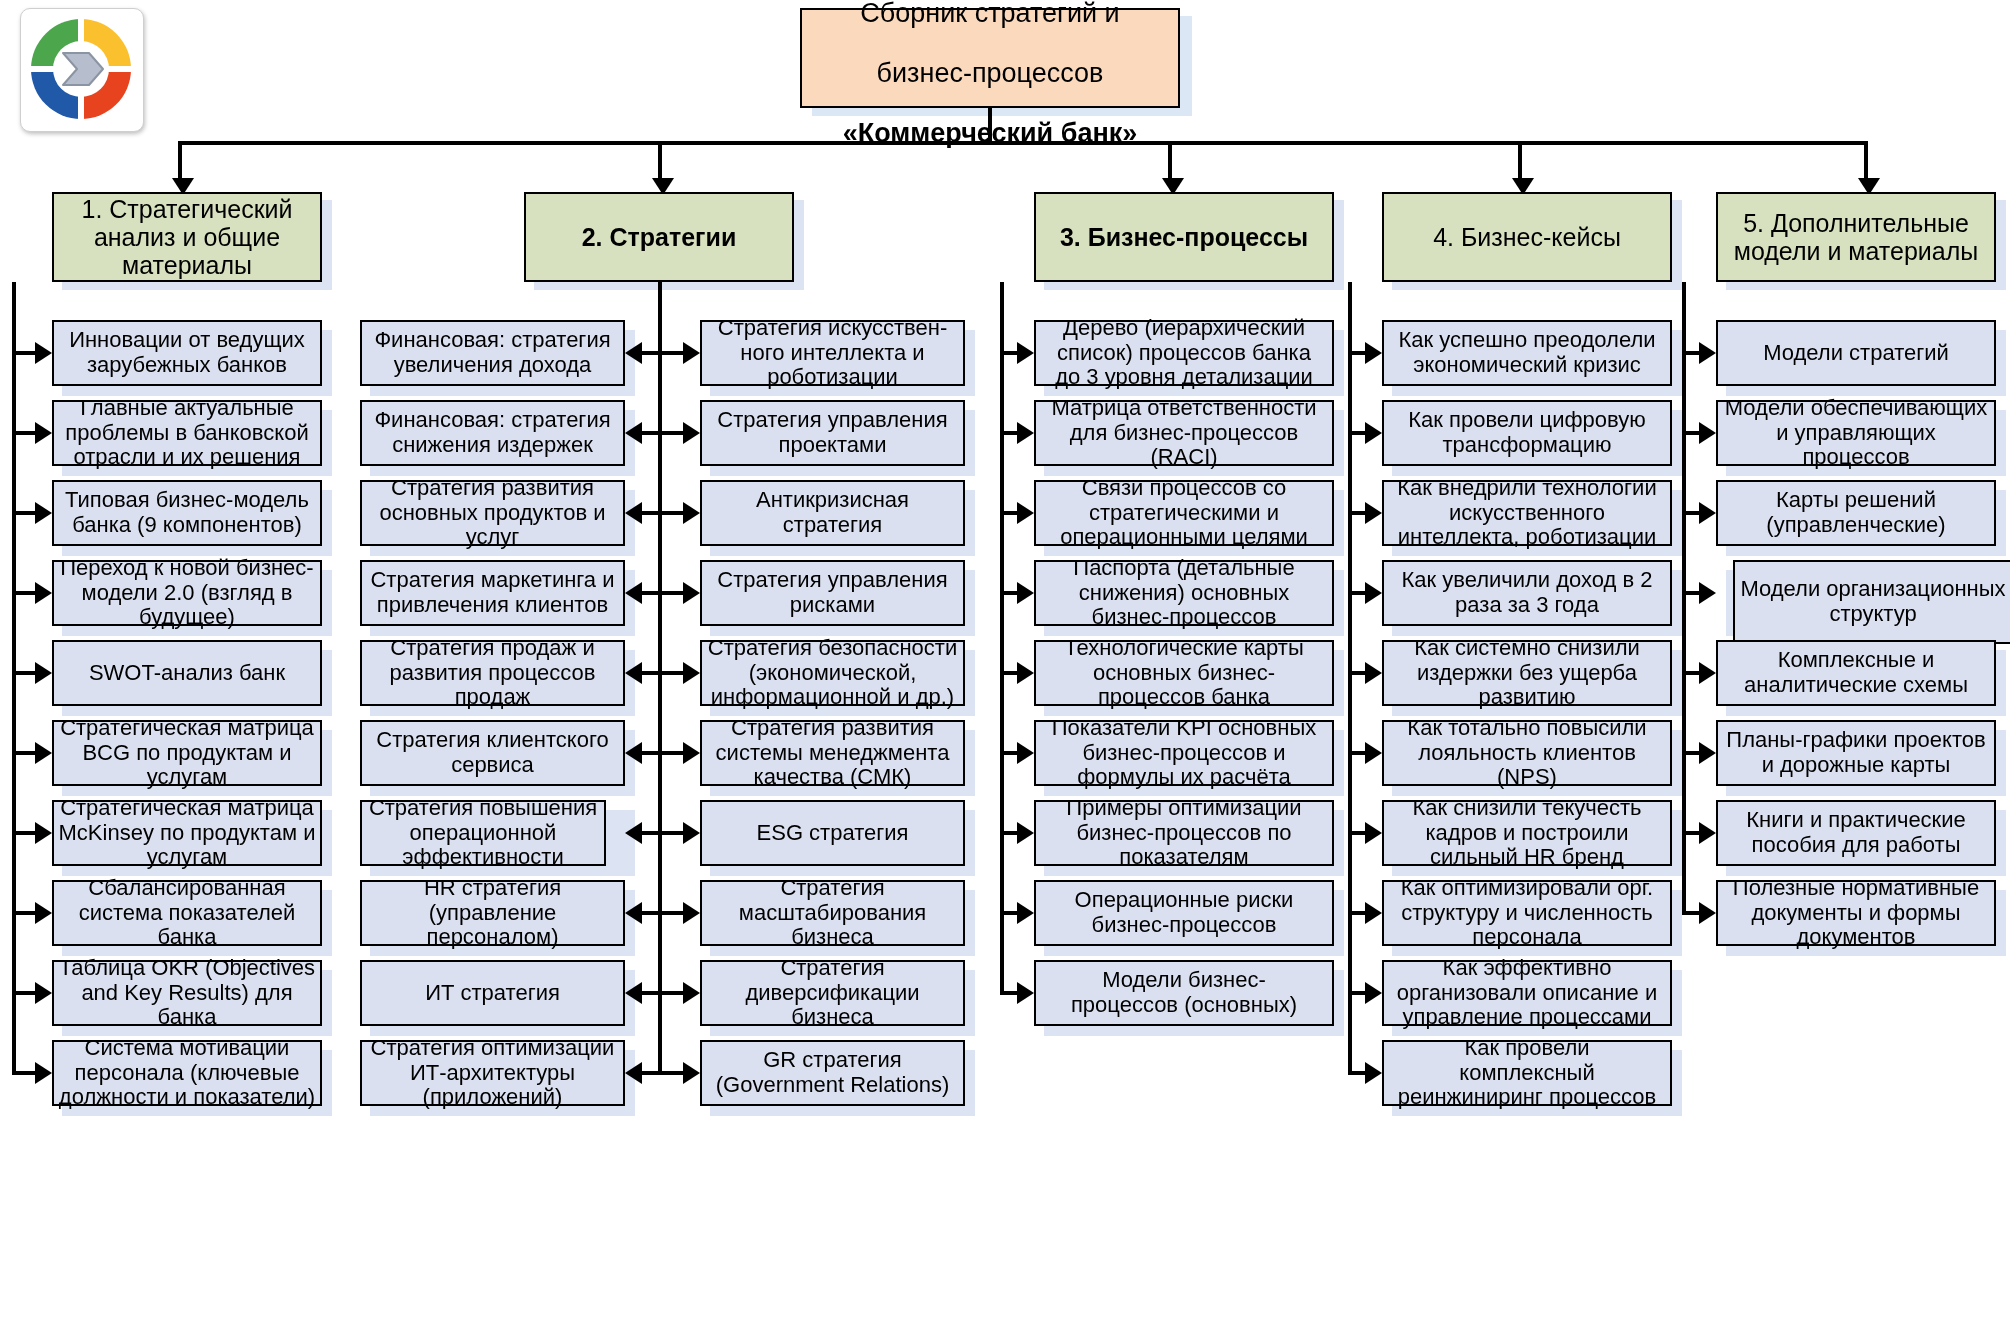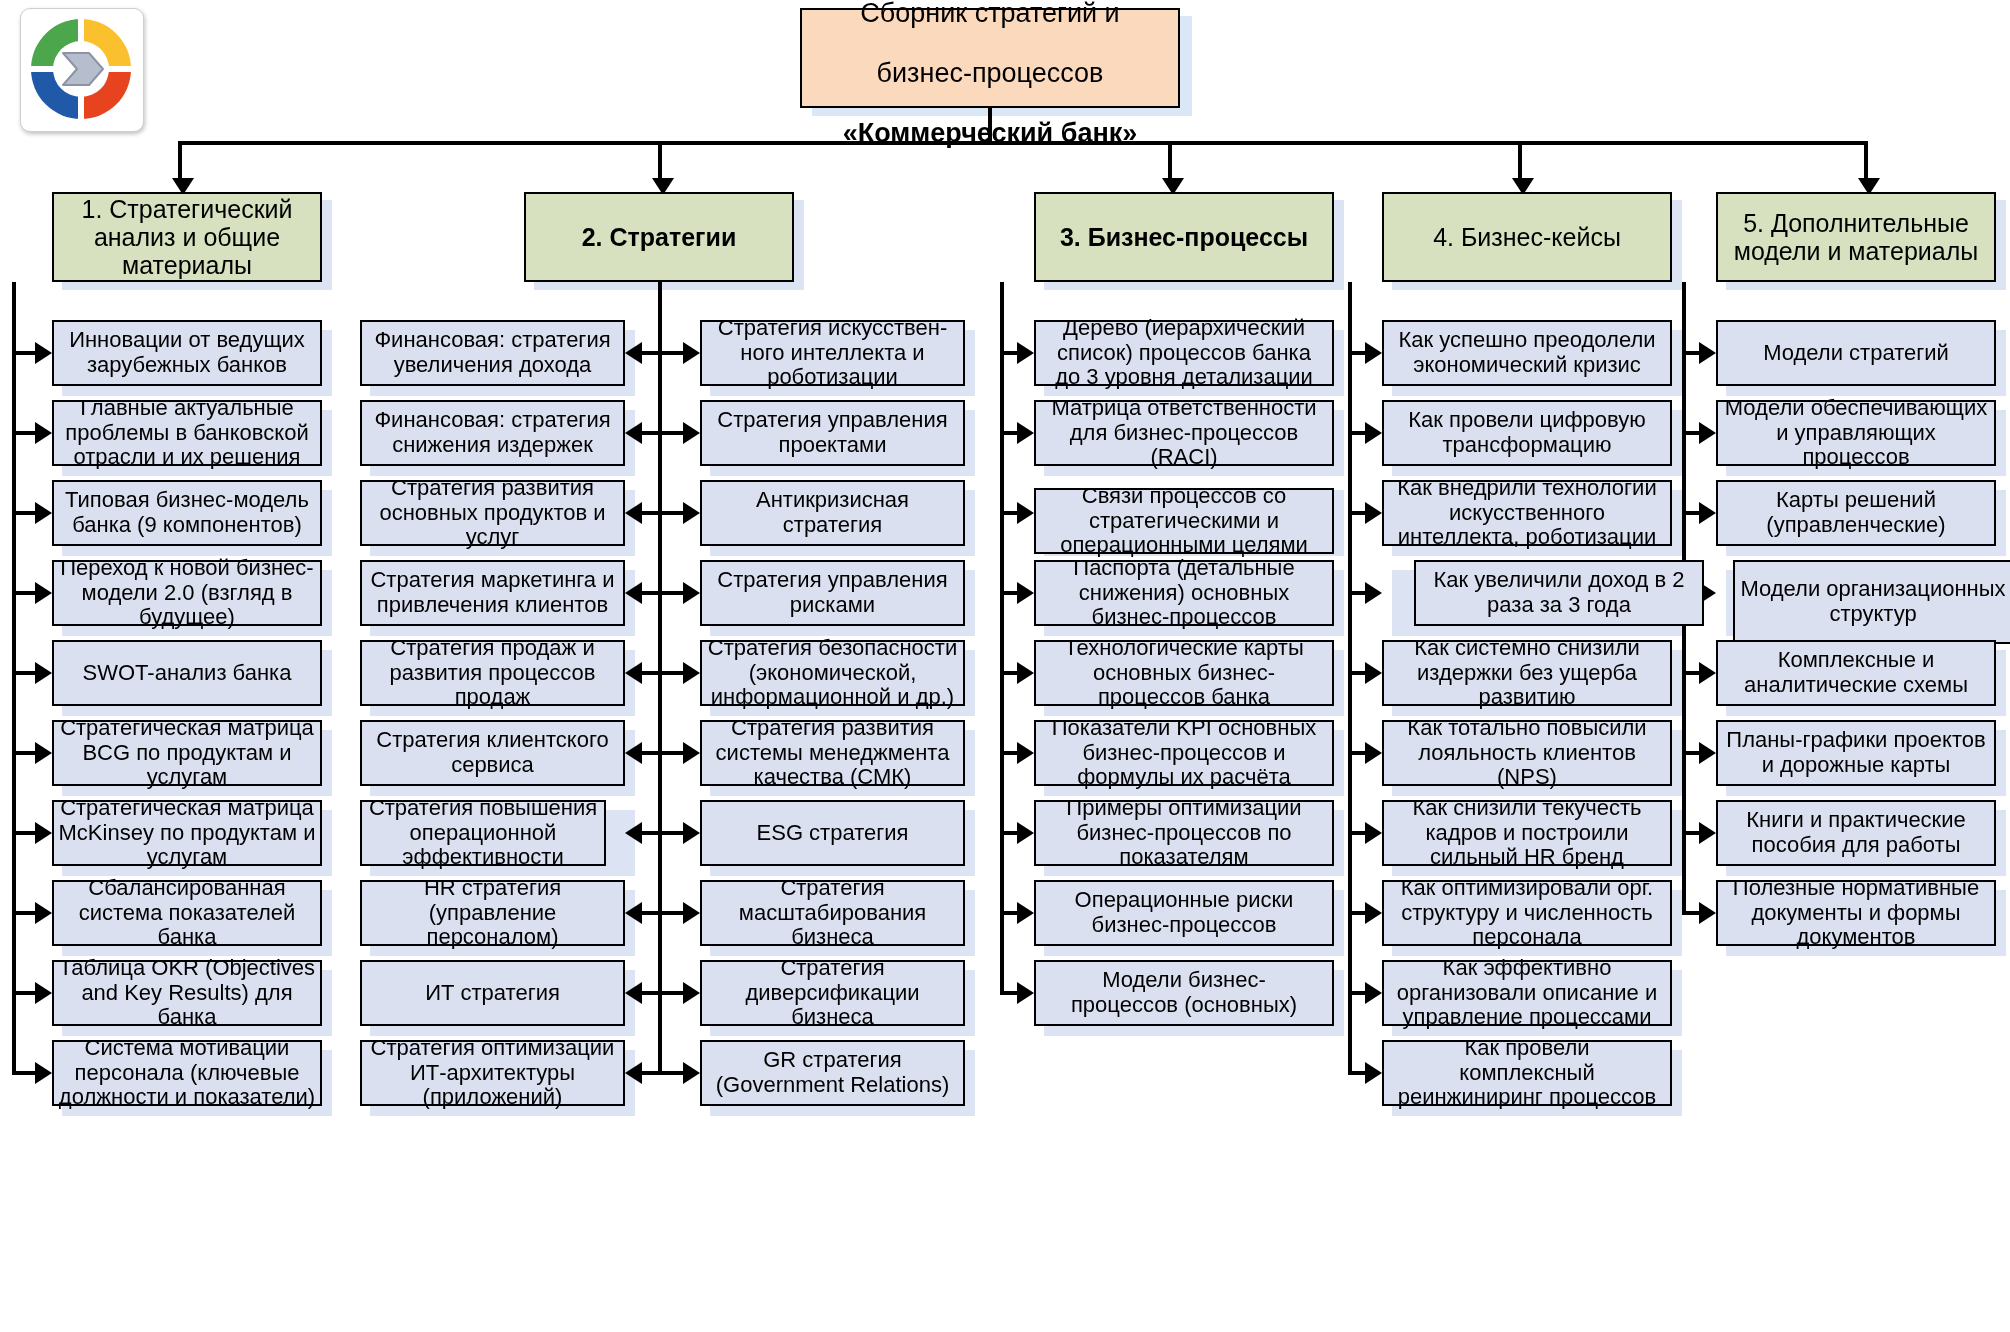--- a/index.html
+++ b/index.html
@@ -150,21 +150,21 @@
       <div class="shadow" style="left:62px;top:570px;width:270px;height:66px;"></div>
       <div class="box item-box" style="left:52px;top:560px;width:270px;height:66px;">
         <span class="txt">Переход к новой бизнес-
 модели 2.0 (взгляд в
 будущее)</span>
       </div>
       <div class="ln h" style="left:12px;top:591px;width:26px;"></div>
       <div class="arrow-r" style="left:35px;top:582px;"></div>
       <div class="shadow" style="left:62px;top:650px;width:270px;height:66px;"></div>
       <div class="box item-box" style="left:52px;top:640px;width:270px;height:66px;">
-        <span class="txt">SWOT-анализ банка</span>
+        <span class="txt">SWOT-анализ банк</span>
       </div>
       <div class="ln h" style="left:12px;top:671px;width:26px;"></div>
       <div class="arrow-r" style="left:35px;top:662px;"></div>
       <div class="shadow" style="left:62px;top:730px;width:270px;height:66px;"></div>
       <div class="box item-box" style="left:52px;top:720px;width:270px;height:66px;">
         <span class="txt">Стратегическая матрица
 BCG по продуктам и
 услугам</span>
       </div>
       <div class="ln h" style="left:12px;top:751px;width:26px;"></div>
@@ -317,21 +317,21 @@
       <div class="arrow-r" style="left:1017px;top:342px;"></div>
       <div class="shadow" style="left:1044px;top:410px;width:300px;height:66px;"></div>
       <div class="box item-box" style="left:1034px;top:400px;width:300px;height:66px;">
         <span class="txt">Матрица ответственности
 для бизнес-процессов
 (RACI)</span>
       </div>
       <div class="ln h" style="left:1000px;top:431px;width:20px;"></div>
       <div class="arrow-r" style="left:1017px;top:422px;"></div>
       <div class="shadow" style="left:1044px;top:490px;width:300px;height:66px;"></div>
-      <div class="box item-box" style="left:1034px;top:480px;width:300px;height:66px;margin-top:8px;">
+      <div class="box item-box" style="left:1034px;top:480px;width:300px;height:66px;">
         <span class="txt">Связи процессов со
 стратегическими и
 операционными целями</span>
       </div>
       <div class="ln h" style="left:1000px;top:511px;width:20px;"></div>
       <div class="arrow-r" style="left:1017px;top:502px;"></div>
       <div class="shadow" style="left:1044px;top:570px;width:300px;height:66px;"></div>
       <div class="box item-box" style="left:1034px;top:560px;width:300px;height:66px;">
         <span class="txt">Паспорта (детальные
 снижения) основных
@@ -394,21 +394,21 @@
       <div class="arrow-r" style="left:1365px;top:422px;"></div>
       <div class="shadow" style="left:1392px;top:490px;width:290px;height:66px;"></div>
       <div class="box item-box" style="left:1382px;top:480px;width:290px;height:66px;">
         <span class="txt">Как внедрили технологии
 искусственного
 интеллекта, роботизации</span>
       </div>
       <div class="ln h" style="left:1348px;top:511px;width:20px;"></div>
       <div class="arrow-r" style="left:1365px;top:502px;"></div>
       <div class="shadow" style="left:1392px;top:570px;width:290px;height:66px;"></div>
-      <div class="box item-box" style="left:1382px;top:560px;width:290px;height:66px;margin-left:32px;">
+      <div class="box item-box" style="left:1382px;top:560px;width:290px;height:66px;">
         <span class="txt">Как увеличили доход в 2
 раза за 3 года</span>
       </div>
       <div class="ln h" style="left:1348px;top:591px;width:20px;"></div>
       <div class="arrow-r" style="left:1365px;top:582px;"></div>
       <div class="shadow" style="left:1392px;top:650px;width:290px;height:66px;"></div>
       <div class="box item-box" style="left:1382px;top:640px;width:290px;height:66px;">
         <span class="txt">Как системно снизили
 издержки без ущерба
 развитию</span>

